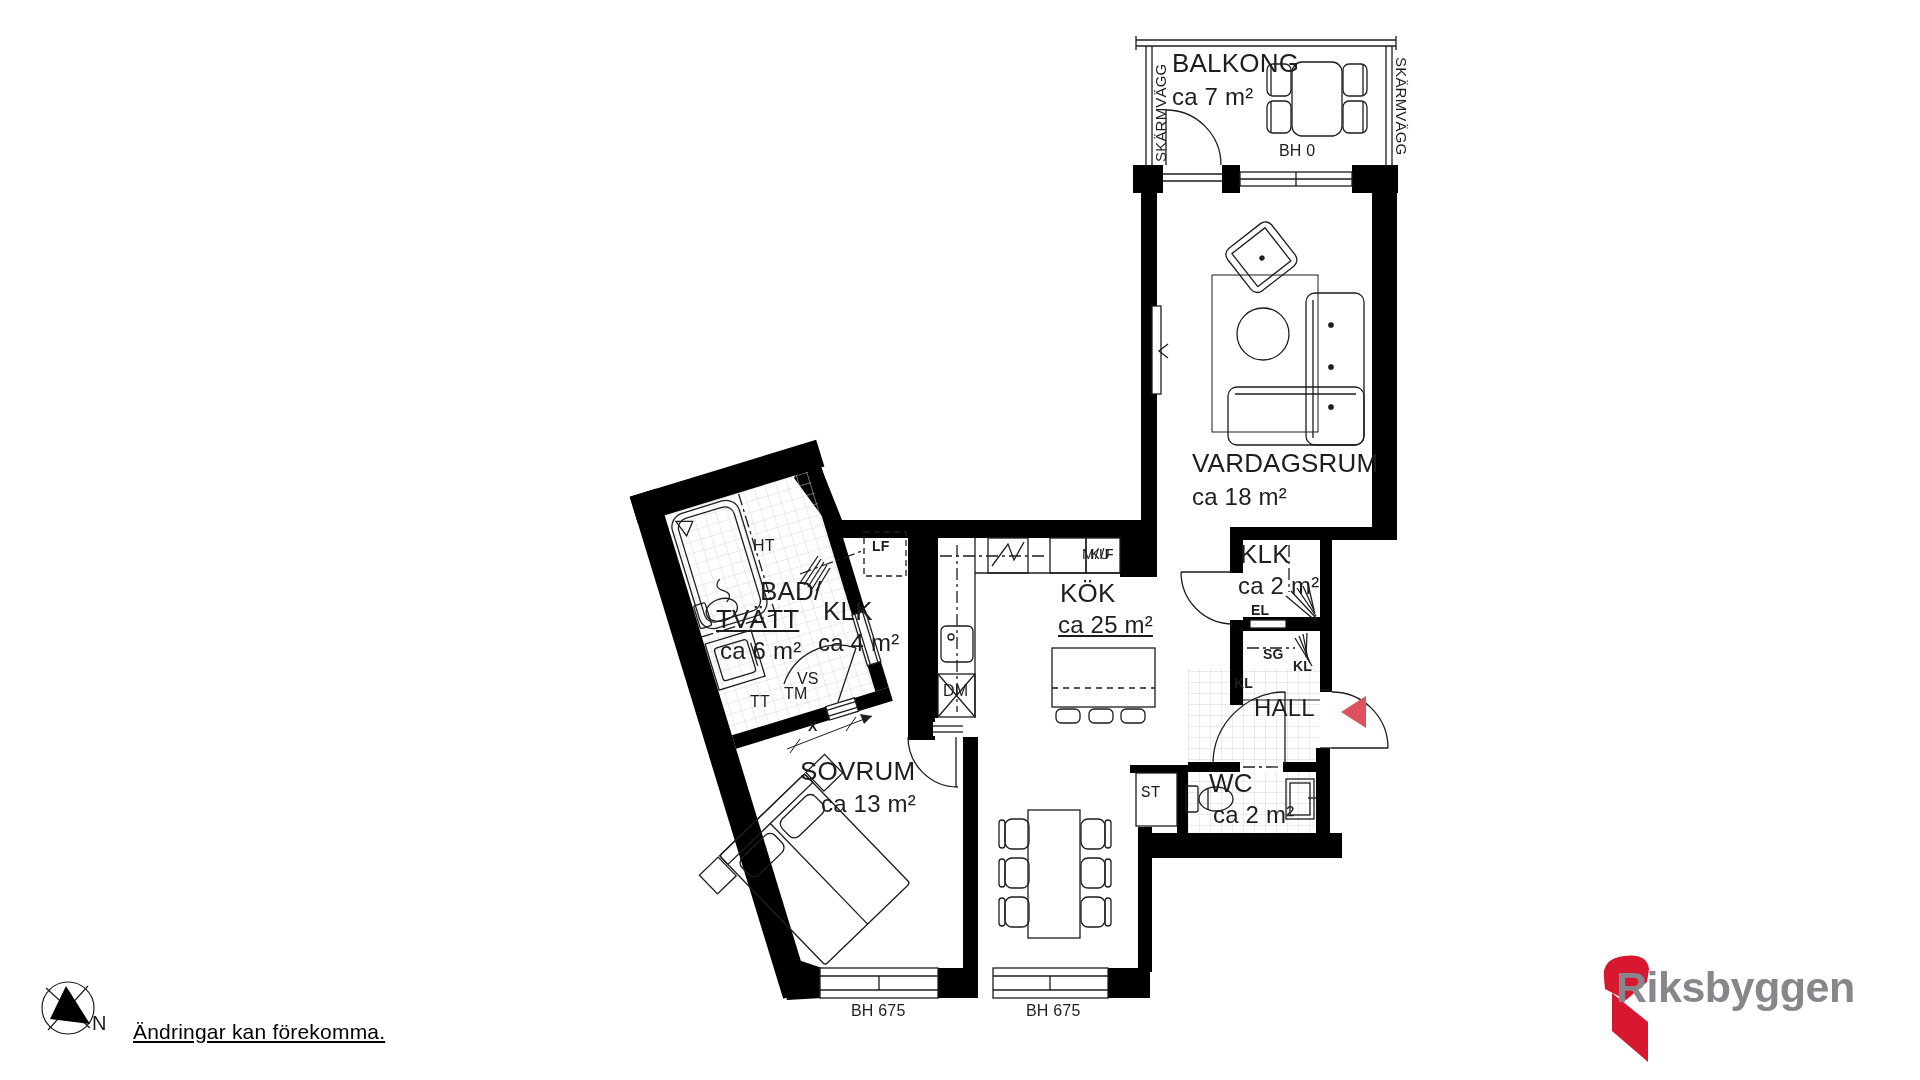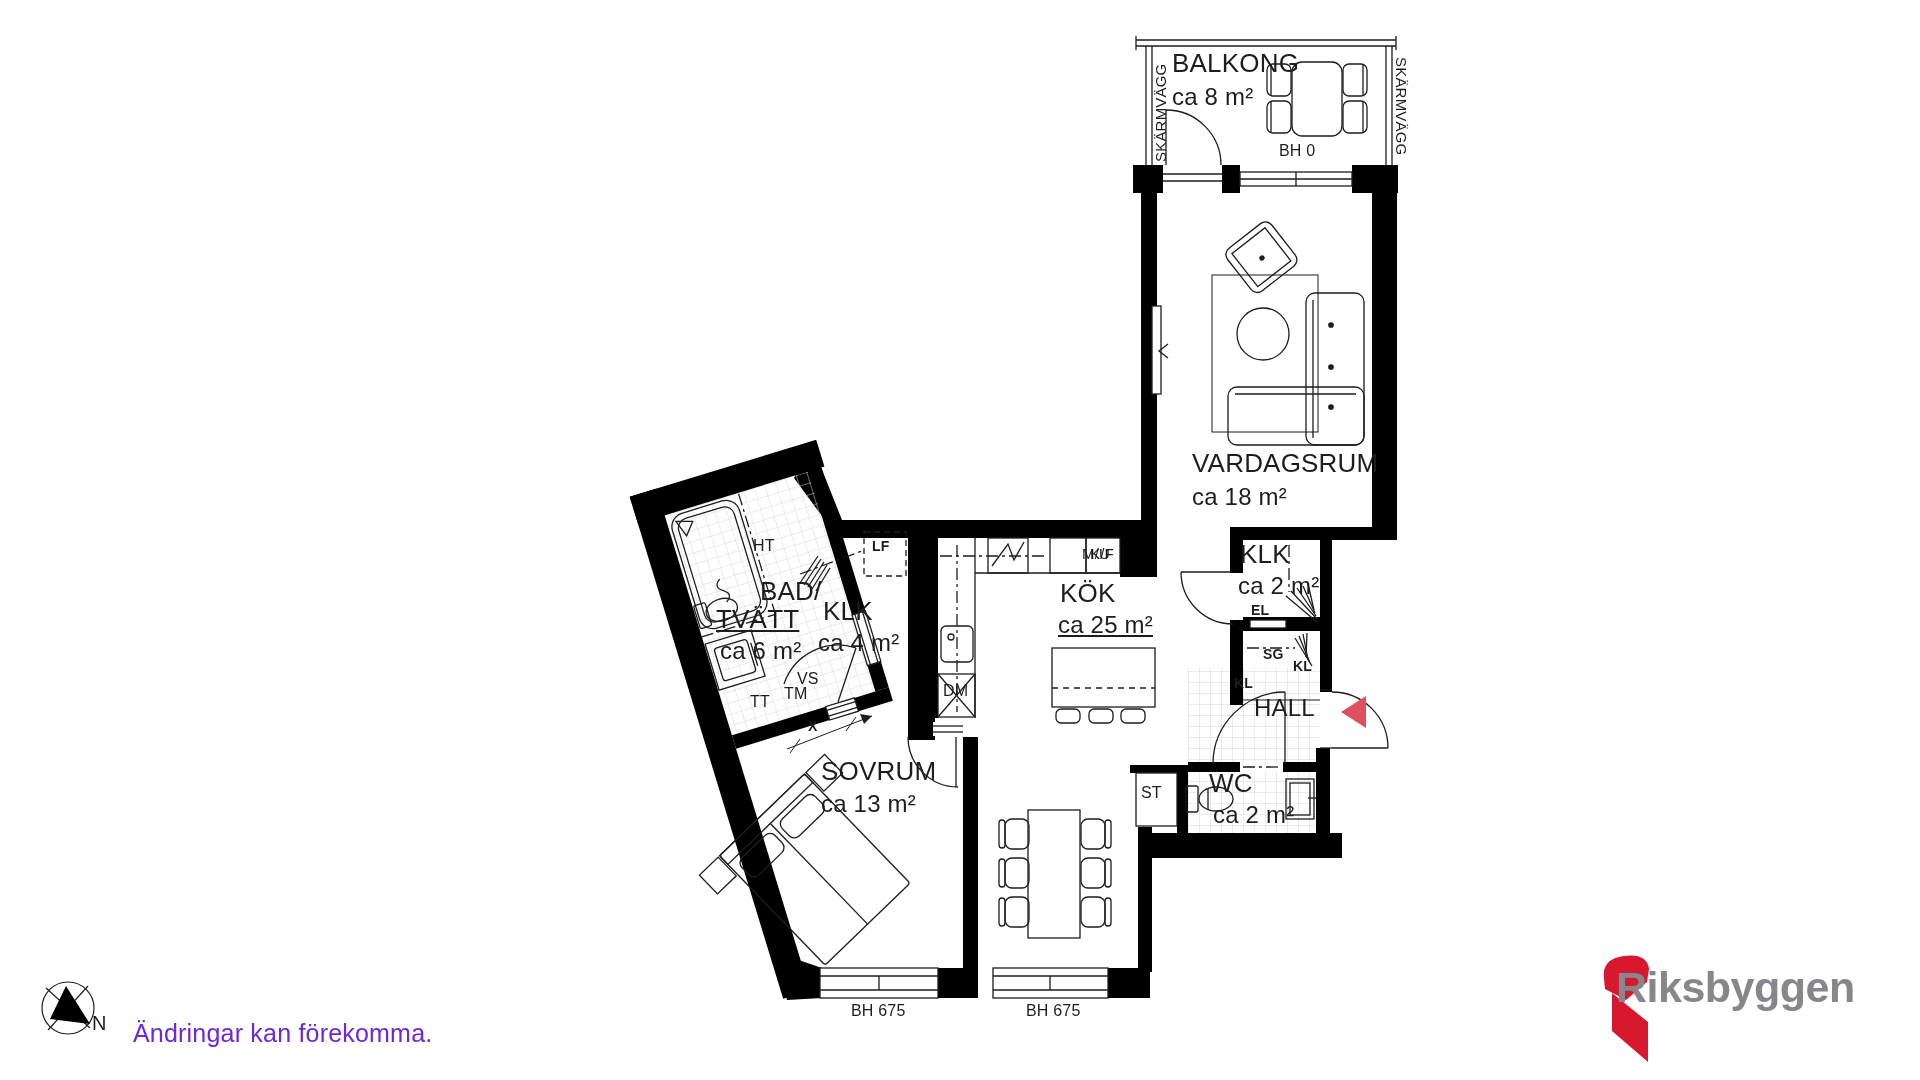--- a/index.html
+++ b/index.html
@@ -9,21 +9,21 @@
   .lbl{position:absolute;white-space:nowrap;line-height:1;color:#1d1d1d;letter-spacing:.2px;}
   .room-name{font-size:26px;}
   .room-area{font-size:24px;}
   .md{font-size:14px;font-weight:bold;}
   .sm{font-size:16px;}
   .xs{font-size:15px;}
   .rot-ccw{transform:rotate(-90deg);transform-origin:0 0;}
   .rot-cw{transform:rotate(90deg);transform-origin:0 0;}
   .brand-text{position:absolute;left:1616px;top:963px;font-size:43px;font-weight:bold;
               color:#87878b;letter-spacing:-.5px;}
-  .disclaimer{font-size:25px;color:#6d28d9;}
+  .disclaimer{font-size:21px;color:#000000;text-decoration:underline;}
   .north{font-size:20px;}
 </style>
 </head>
 <body>
 
 <div class="canvas">
 
 <svg class="plan" width="1920" height="1080" viewBox="0 0 1920 1080">
   <defs>
     <pattern id="tiles" width="11" height="11" patternUnits="userSpaceOnUse">
@@ -348,46 +348,46 @@
   </g>
 
   <g fill="#d7182f" stroke="none">
     <path d="M1604,979 q-3,-20 20,-23 q23,-3 25,13 l-2,13 -21,18 -21,-11 z"></path>
     <path d="M1612,993 l36,29 v40 l-36,-31 z"></path>
   </g>
 </svg>
 
 <div>
   <div class="lbl room-name" style="left:1172px;top:50px;">BALKONG</div>
-  <div class="lbl room-area" style="left:1172px;top:85px;">ca 8 m²</div>
+  <div class="lbl room-area" style="left:1172px;top:85px;">ca 7 m²</div>
   <div class="lbl sm" style="left:1279px;top:143px;">BH 0</div>
   <div class="lbl xs rot-ccw" style="left:1153px;top:162px;">SKÄRMVÄGG</div>
   <div class="lbl xs rot-cw" style="left:1409px;top:57px;">SKÄRMVÄGG</div>
 
   <div class="lbl room-name" style="left:1192px;top:450px;">VARDAGSRUM</div>
   <div class="lbl room-area" style="left:1192px;top:485px;">ca 18 m²</div>
 
   <div class="lbl room-name" style="left:1240px;top:541px;">KLK</div>
   <div class="lbl room-area" style="left:1238px;top:574px;">ca 2 m²</div>
   <div class="lbl md" style="left:1251px;top:603px;">EL</div>
   <div class="lbl md" style="left:1263px;top:647px;">SG</div>
   <div class="lbl md" style="left:1293px;top:659px;">KL</div>
   <div class="lbl md" style="left:1234px;top:676px;">KL</div>
   <div class="lbl" style="left:1254px;top:696px;font-size:24px;">HALL</div>
-  <div class="lbl sm" style="left:1141px;top:785px;">ST</div>
+  <div class="lbl sm" style="left:1141px;top:785px;font-family:Liberation Mono, monospace;">ST</div>
   <div class="lbl room-name" style="left:1209px;top:770px;">WC</div>
   <div class="lbl room-area" style="left:1213px;top:803px;">ca 2 m²</div>
 
   <div class="lbl room-name" style="left:1060px;top:580px;">KÖK</div>
   <div class="lbl room-area" style="left:1058px;top:613px;text-decoration:underline;">ca 25 m²</div>
   <div class="lbl xs" style="left:1082px;top:546px;">M/U</div>
   <div class="lbl xs" style="left:1090px;top:546px;">K/F</div>
   <div class="lbl sm" style="left:943px;top:683px;">DM</div>
 
-  <div class="lbl room-name" style="left:821px;top:758px;">SOVRUM</div>
+  <div class="lbl room-name" style="left:800px;top:758px;">SOVRUM</div>
   <div class="lbl room-area" style="left:821px;top:792px;">ca 13 m²</div>
 
   <div class="lbl room-name" style="left:719px;top:578px;margin-left:41px;">BAD/</div>
   <div class="lbl room-name" style="left:716px;top:606px;text-decoration:underline;">TVÄTT</div>
   <div class="lbl room-area" style="left:720px;top:639px;">ca 6 m²</div>
   <div class="lbl sm" style="left:753px;top:538px;">HT</div>
   <div class="lbl sm" style="left:750px;top:694px;">TT</div>
   <div class="lbl sm" style="left:784px;top:686px;">TM</div>
   <div class="lbl sm" style="left:797px;top:671px;">VS</div>
 

